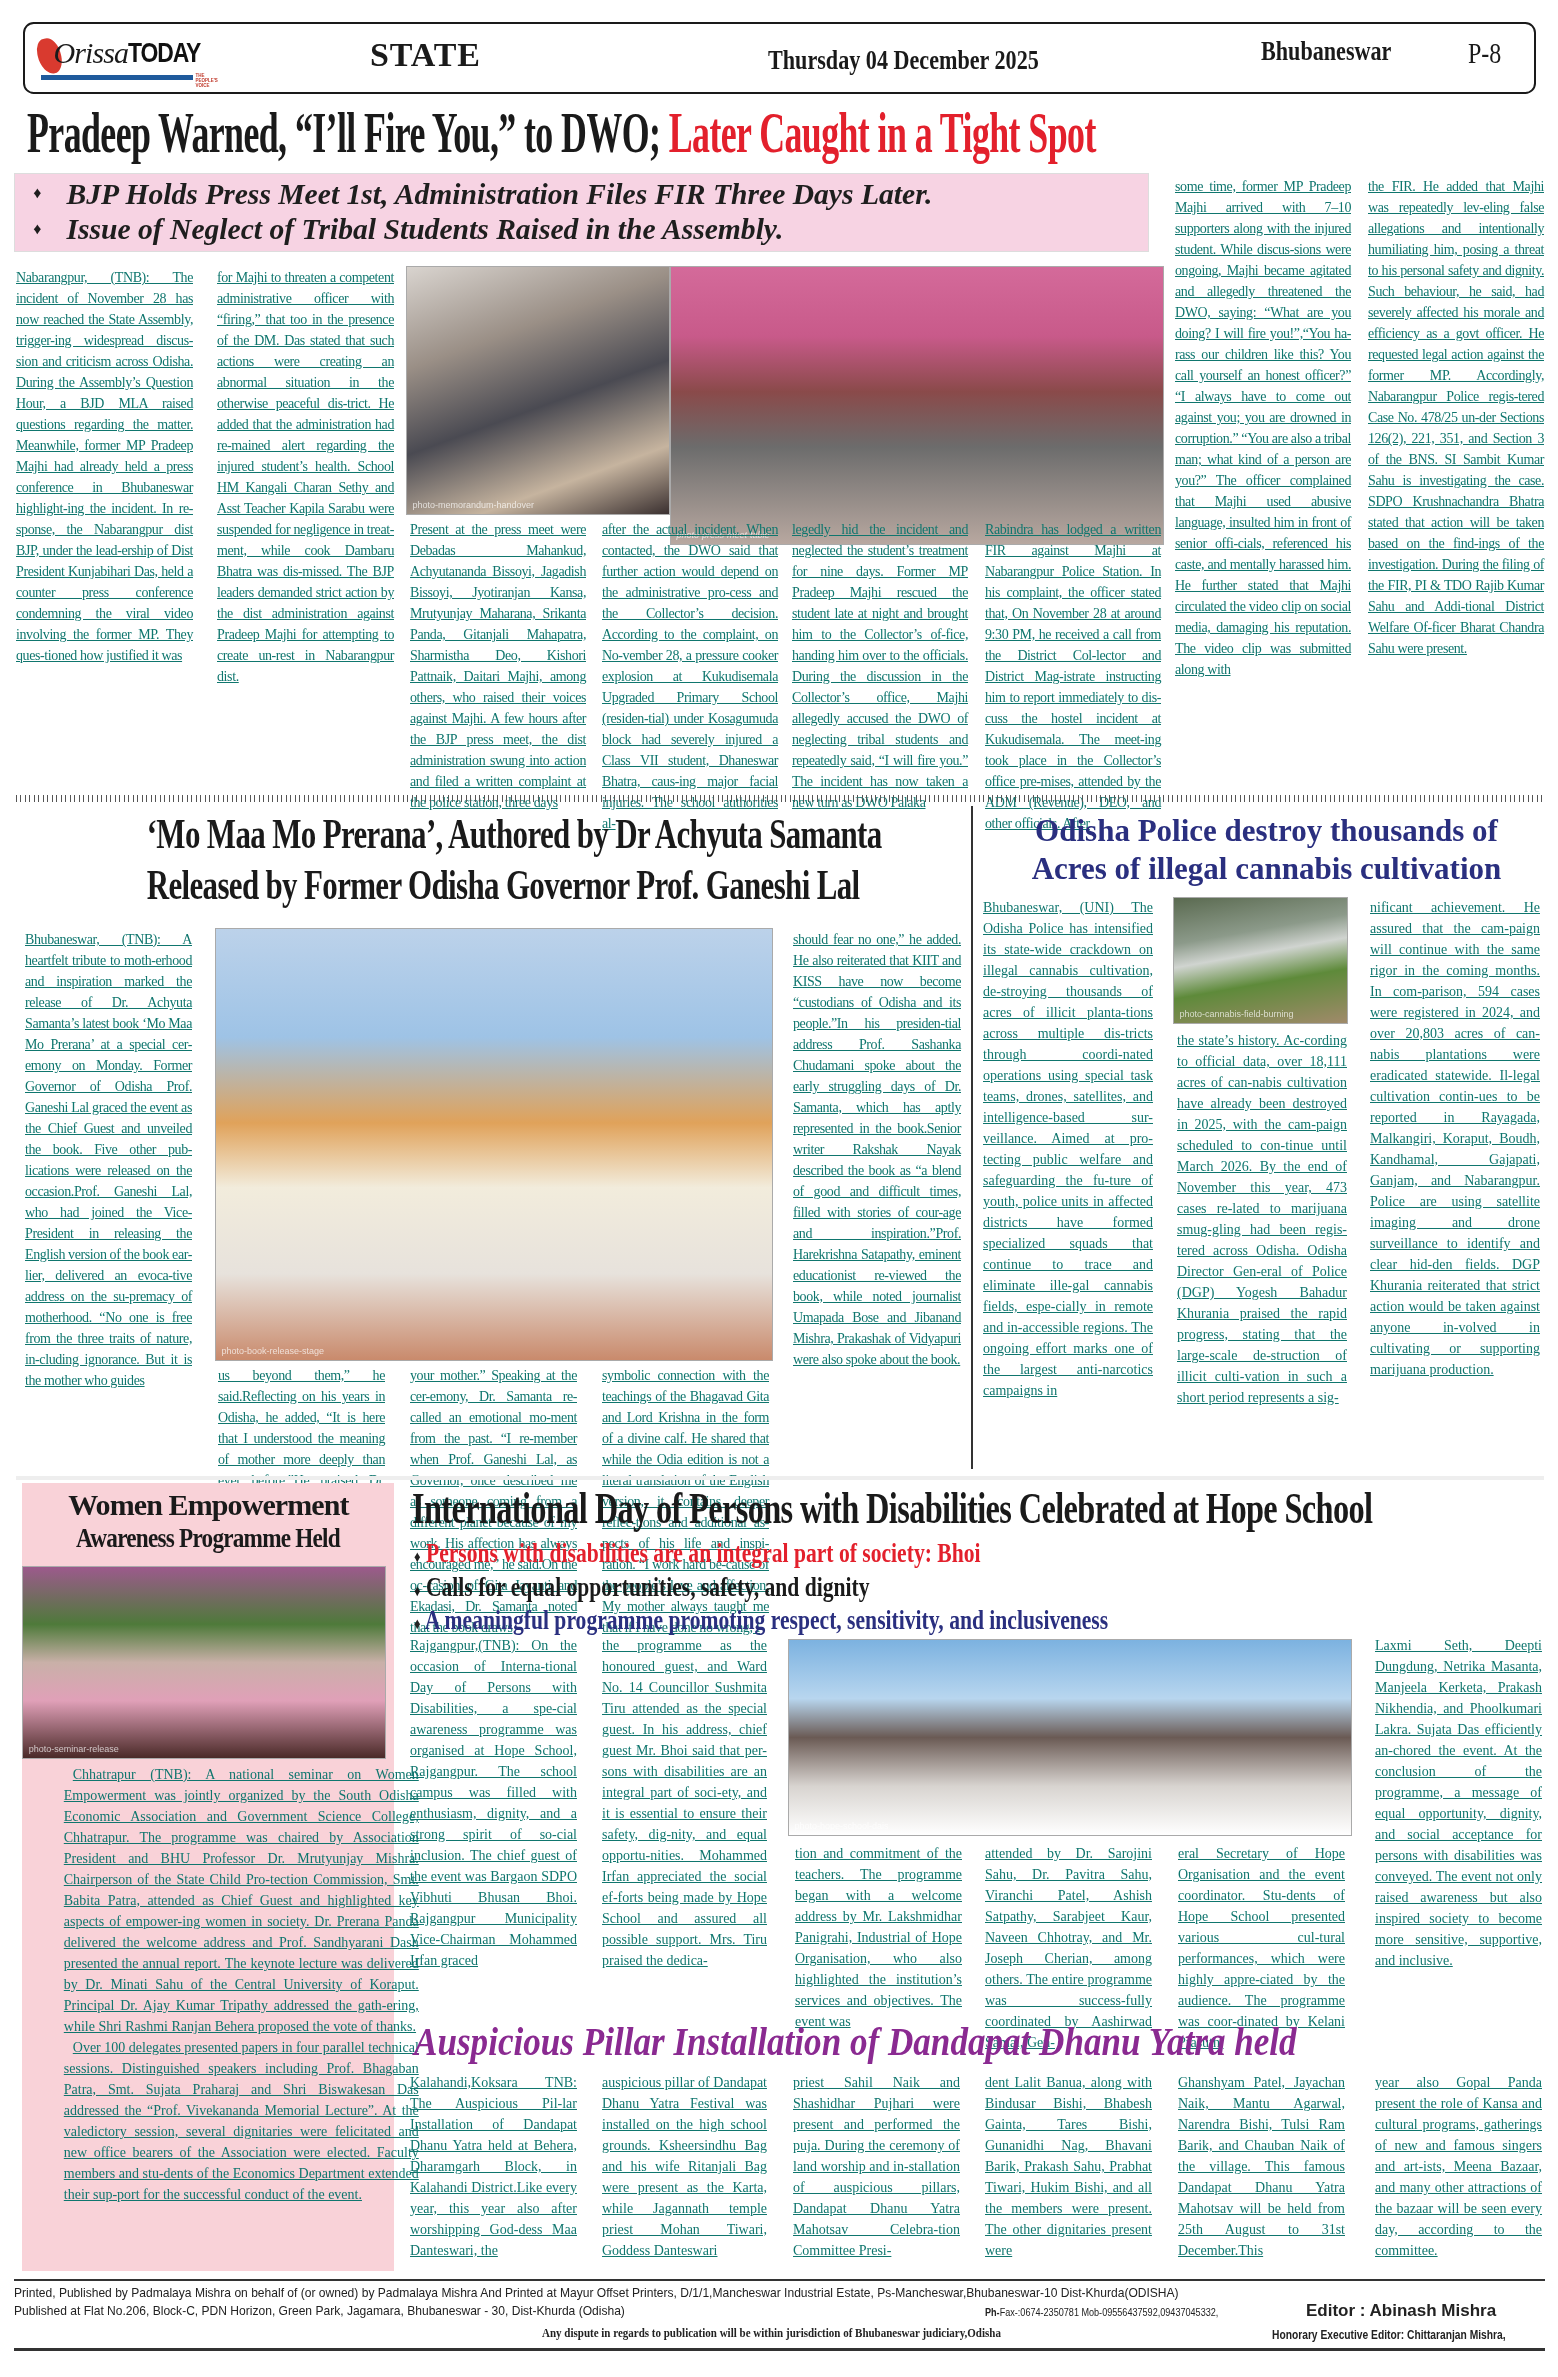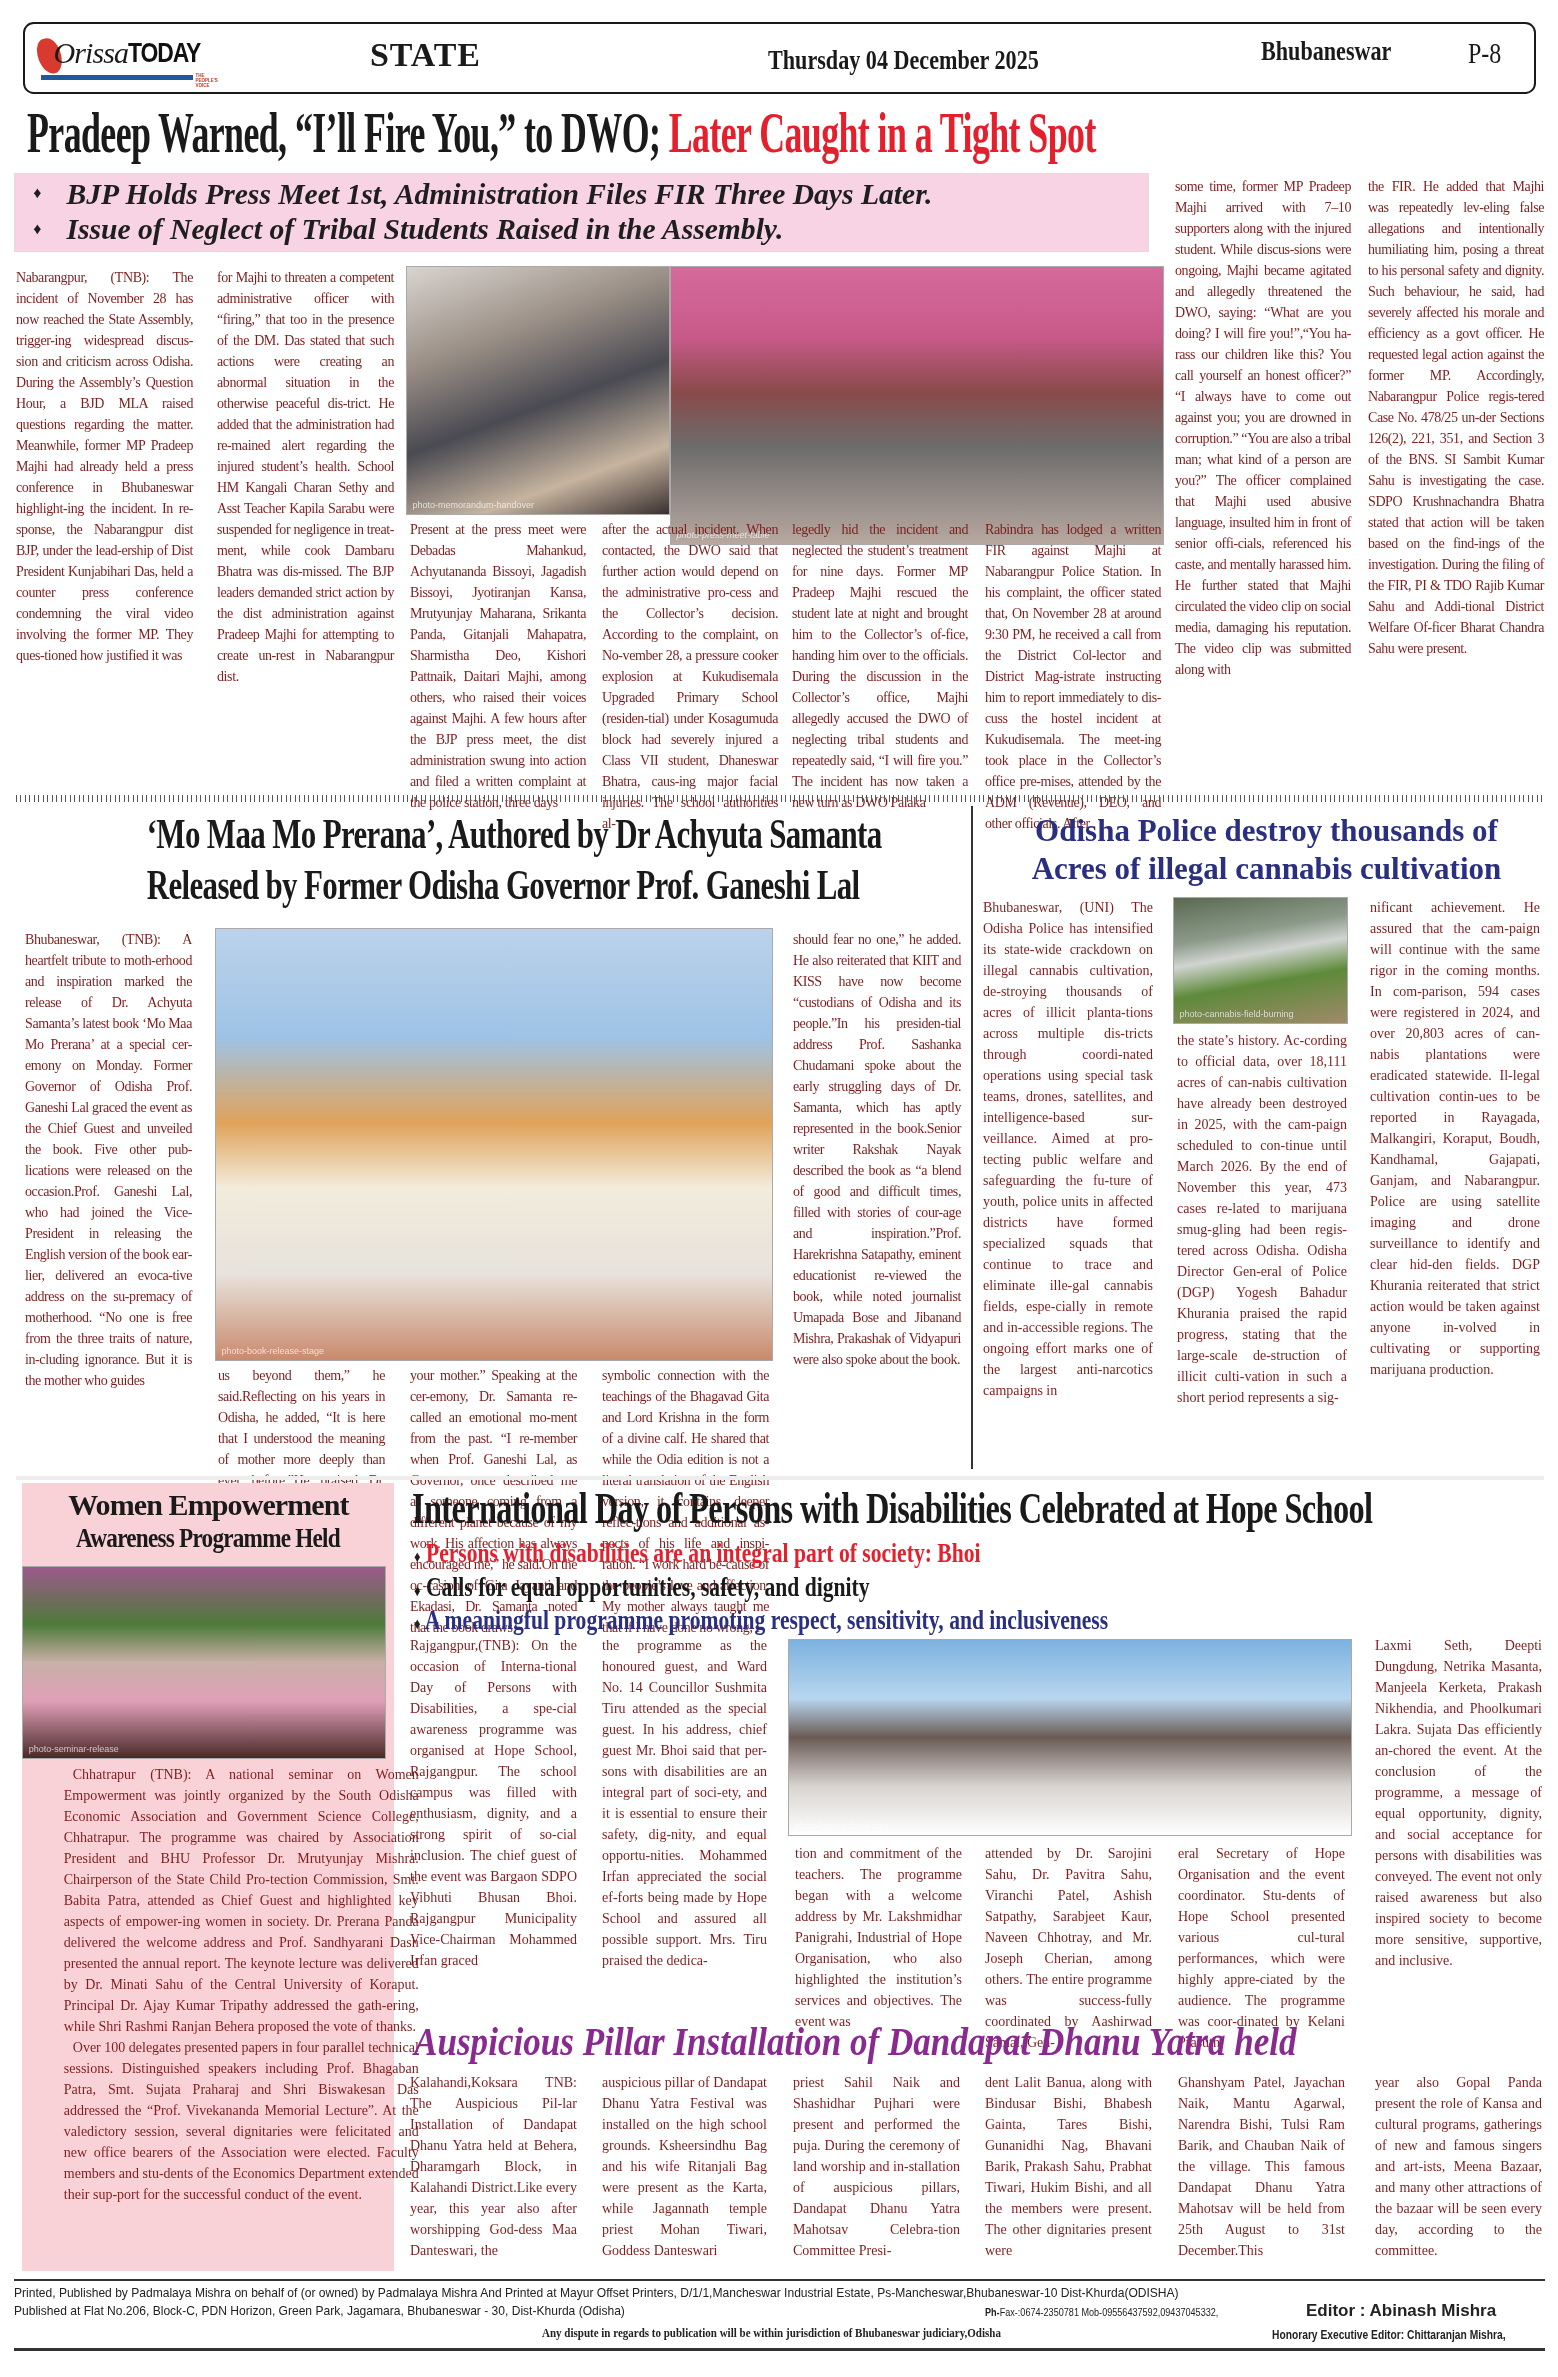--- a/index.html
+++ b/index.html
@@ -1,20 +1,20 @@
 <!DOCTYPE html>
 <html style="font-size:14.3px"><head>
 <meta charset="utf-8">
 <style>
   * { box-sizing: border-box; margin: 0; padding: 0; }
   html, body { width: 1558px; height: 2377px; background: #ffffff; overflow: hidden; }
   body { position: relative; font-family: "Liberation Serif", serif; color: #222; }
 
   .abs { position: absolute; }
-  .txt { font-family: "Liberation Serif", serif; font-size: 14px; line-height: 21px; color: #7f1d1d; text-align: justify; hyphens: manual; }
+  .txt { font-family: "Liberation Serif", serif; font-size: 14px; line-height: 21px; color: #0f766e; text-align: justify; hyphens: manual; text-decoration: underline; }
   .txt p { text-indent: 9px; }
   .cond { font-family: "Liberation Serif", serif; letter-spacing: -0.4px; }
 
   
   .masthead { left: 23px; top: 21.5px; width: 1513px; height: 72px; border: 2.7px solid #1a1a1a; border-radius: 10.7px; background: #fff; }
   .logo { left: 12.5px; top: 10.7px; width: 188px; height: 52px; }
   .logo-map { position: absolute; left: 0; top: 3.6px; width: 23px; height: 36px; background: #d93a2f; border-radius: 40% 55% 45% 60%; transform: rotate(-12deg); }
   .logo-orissa { position: absolute; left: 16px; top: 1.8px; font-family: "Liberation Serif", serif; font-style: italic; font-size: 30px; color: #1a1a1a; letter-spacing: -0.9px; }
   .logo-today { position: absolute; left: 90px; top: 3.6px; font-family: "Liberation Sans", sans-serif; font-weight: bold; font-size: 27px; color: #111; letter-spacing: -1.3px; transform: scaleX(0.85); transform-origin: left; }
   .logo-bar { position: absolute; left: 3.6px; top: 41px; width: 152px; height: 4.5px; background: #1f5a9c; }

